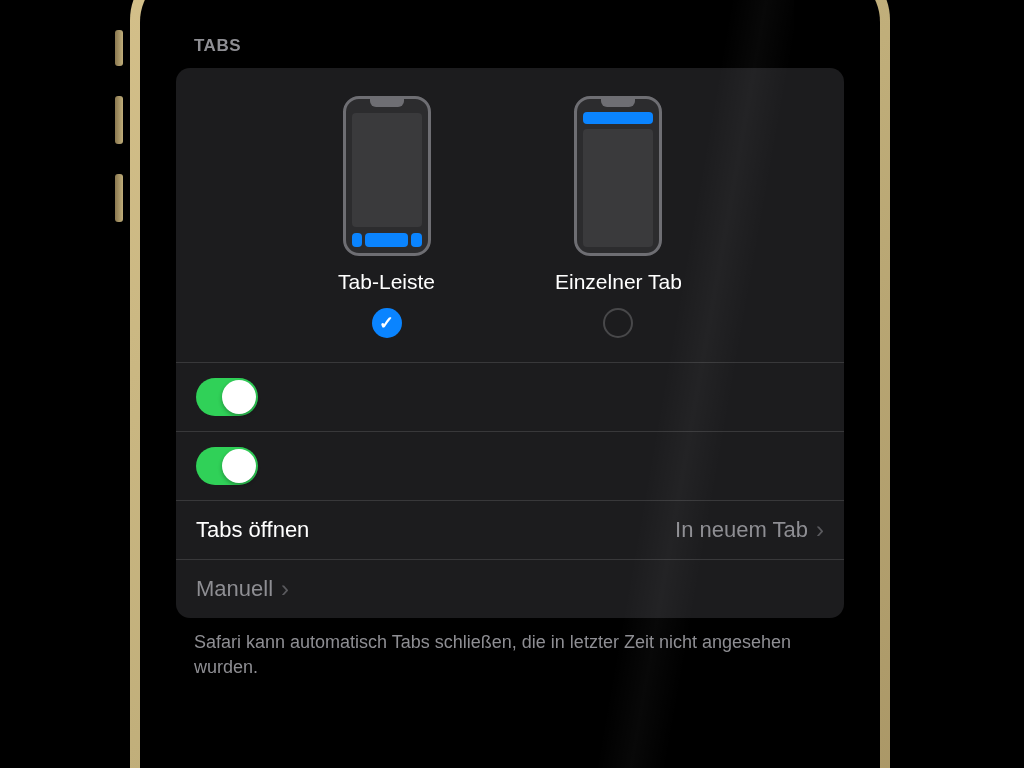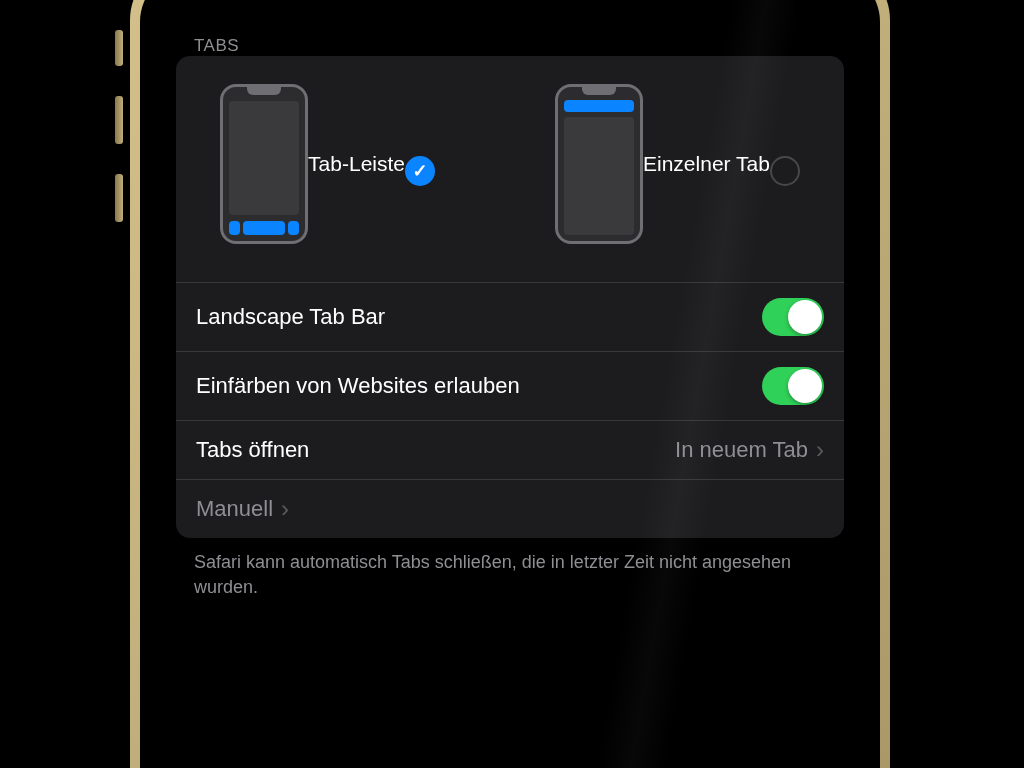--- a/index.html
+++ b/index.html
@@ -65,39 +65,40 @@
     }
     .side-btn.small {
       height: 36px;
     }
     .content {
       padding: 60px 30px 0 30px;
     }
     .section-header {
       color: #8e8e93;
       font-size: 17px;
-      font-weight: 400;
+      font-weight: 700;
       letter-spacing: 0.5px;
       margin-left: 18px;
+      margin-bottom: 12px;
       text-transform: uppercase;
     }
     .settings-group {
       background: #1c1c1e;
       border-radius: 14px;
       overflow: hidden;
     }
     .layout-options {
       display: flex;
       justify-content: center;
       gap: 120px;
       padding: 28px 20px 24px 20px;
     }
     .layout-option {
       display: flex;
-      flex-direction: row;
+      flex-direction: column;
       align-items: center;
       cursor: pointer;
     }
     .phone-icon {
       width: 88px;
       height: 160px;
       border: 3.5px solid #6e6e73;
       border-radius: 16px;
       position: relative;
       margin-bottom: 14px;
@@ -288,28 +289,26 @@
                 <div class="mini-notch"></div>
                 <div class="top-bar"></div>
                 <div class="content-area"></div>
               </div>
               <div class="option-label">Einzelner Tab</div>
               <div class="radio-check unselected"></div>
             </div>
           </div>
 
           <div class="setting-row">
-            <div class="setting-label">Landscape Tab Bar</div>
             <div class="toggle on">
               <div class="toggle-knob"></div>
             </div>
           </div>
 
           <div class="setting-row">
-            <div class="setting-label">Einfärben von Websites erlauben</div>
             <div class="toggle on">
               <div class="toggle-knob"></div>
             </div>
           </div>
 
           <div class="setting-row">
             <div class="setting-label">Tabs öffnen</div>
             <div class="setting-value">
               <span class="setting-value-text">In neuem Tab</span>
               <span class="chevron">›</span>

